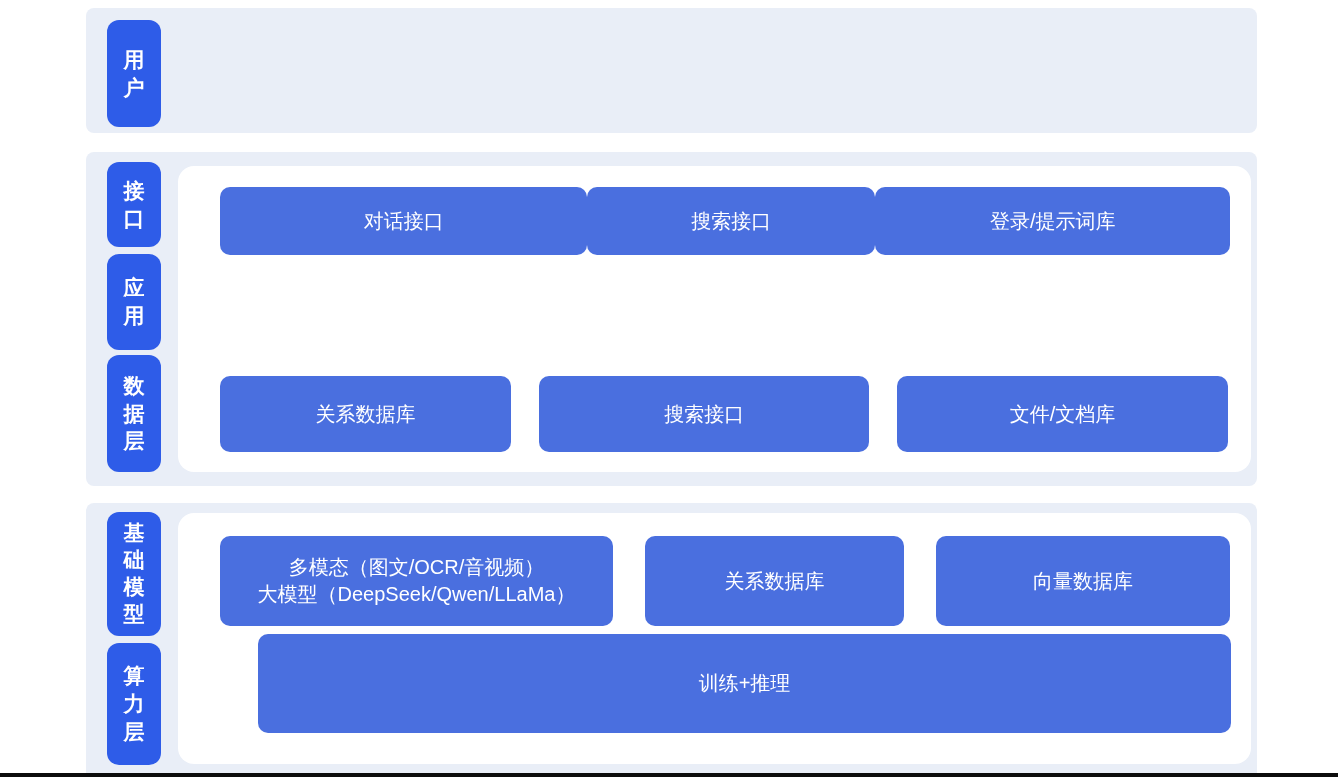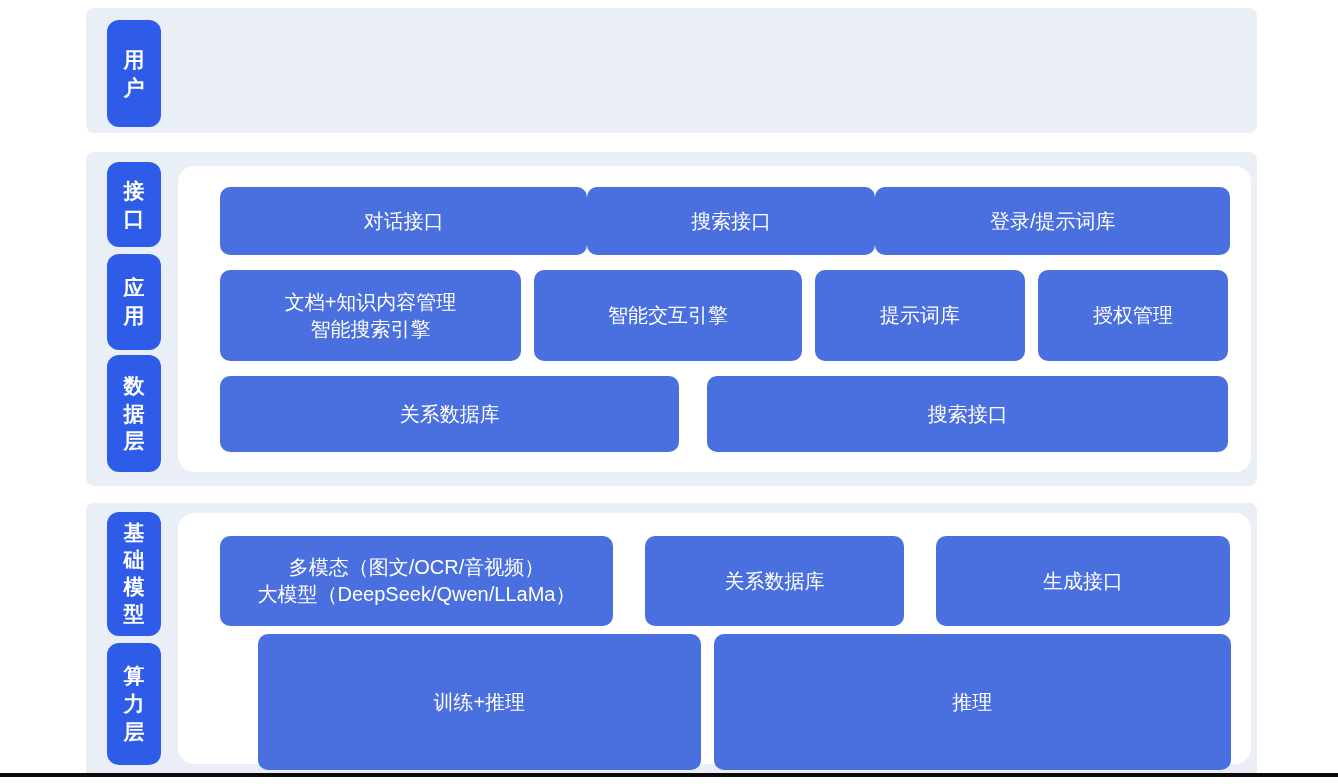--- a/index.html
+++ b/index.html
@@ -78,21 +78,21 @@
     text-align: center;
     white-space: pre-line;
     flex-basis: 0;
     min-width: 0;
   }
   .r-top   { left: 40px; right: 20px; top: 13px;  height: 62px;  gap: 13px; }
   .r-m1    { left: 42px; right: 21px; top: 21px;  height: 68px;  }
   .r-m2    { left: 42px; right: 23px; top: 104px; height: 91px;  gap: 13px; }
   .r-m3    { left: 42px; right: 23px; top: 210px; height: 76px;  gap: 28px; }
   .r-b1    { left: 42px; right: 21px; top: 23px;  height: 90px;  gap: 32px; }
-  .r-b2    { left: 40px; right: 20px; top: 121px; height: 136px; gap: 13px; margin-left: 40px; }
+  .r-b2    { left: 40px; right: 20px; top: 121px; height: 99px; gap: 13px; margin-left: 40px; }
   .bottom-line {
     position: absolute;
     left: 0;
     top: 773px;
     width: 1338px;
     height: 4px;
     background: var(--bottom_line);
   }
 </style>
 </head>
@@ -111,48 +111,41 @@
 用</div>
   <div class="pill pill-data">数
 据
 层</div>
   <div class="panel panel-2">
     <div class="row r-m1">
       <div class="node" style="flex-grow:204">对话接口</div>
       <div class="node" style="flex-grow:160">搜索接口</div>
       <div class="node" style="flex-grow:197">登录/提示词库</div>
     </div>
-    <div class="row r-m2">
-      <div class="node" style="flex-grow:301">文档+知识内容管理
-智能搜索引擎</div>
-      <div class="node" style="flex-grow:268">智能交互引擎</div>
-      <div class="node" style="flex-grow:210">提示词库</div>
-      <div class="node" style="flex-grow:190">授权管理</div>
-    </div>
     <div class="row r-m3">
       <div class="node" style="flex-grow:301">关系数据库</div>
       <div class="node" style="flex-grow:341">搜索接口</div>
+      <div class="node" style="flex-grow:342">文件/文档库</div>
     </div>
   </div>
 
   <div class="band band-3"></div>
   <div class="pill pill-foundation">基
 础
 模
 型</div>
   <div class="pill pill-compute">算
 力
 层</div>
   <div class="panel panel-3">
     <div class="row r-b1">
       <div class="node" style="flex-grow:393">多模态（图文/OCR/音视频）
 大模型（DeepSeek/Qwen/LLaMa）</div>
       <div class="node" style="flex-grow:259">关系数据库</div>
-      <div class="node" style="flex-grow:294">生成接口</div>
+      <div class="node" style="flex-grow:294">向量数据库</div>
     </div>
     <div class="row r-b2">
       <div class="node" style="flex-grow:461">训练+推理</div>
-      <div class="node" style="flex-grow:539">推理</div>
     </div>
   </div>
 
   <div class="bottom-line"></div>
 </div>
 
 </body></html>

